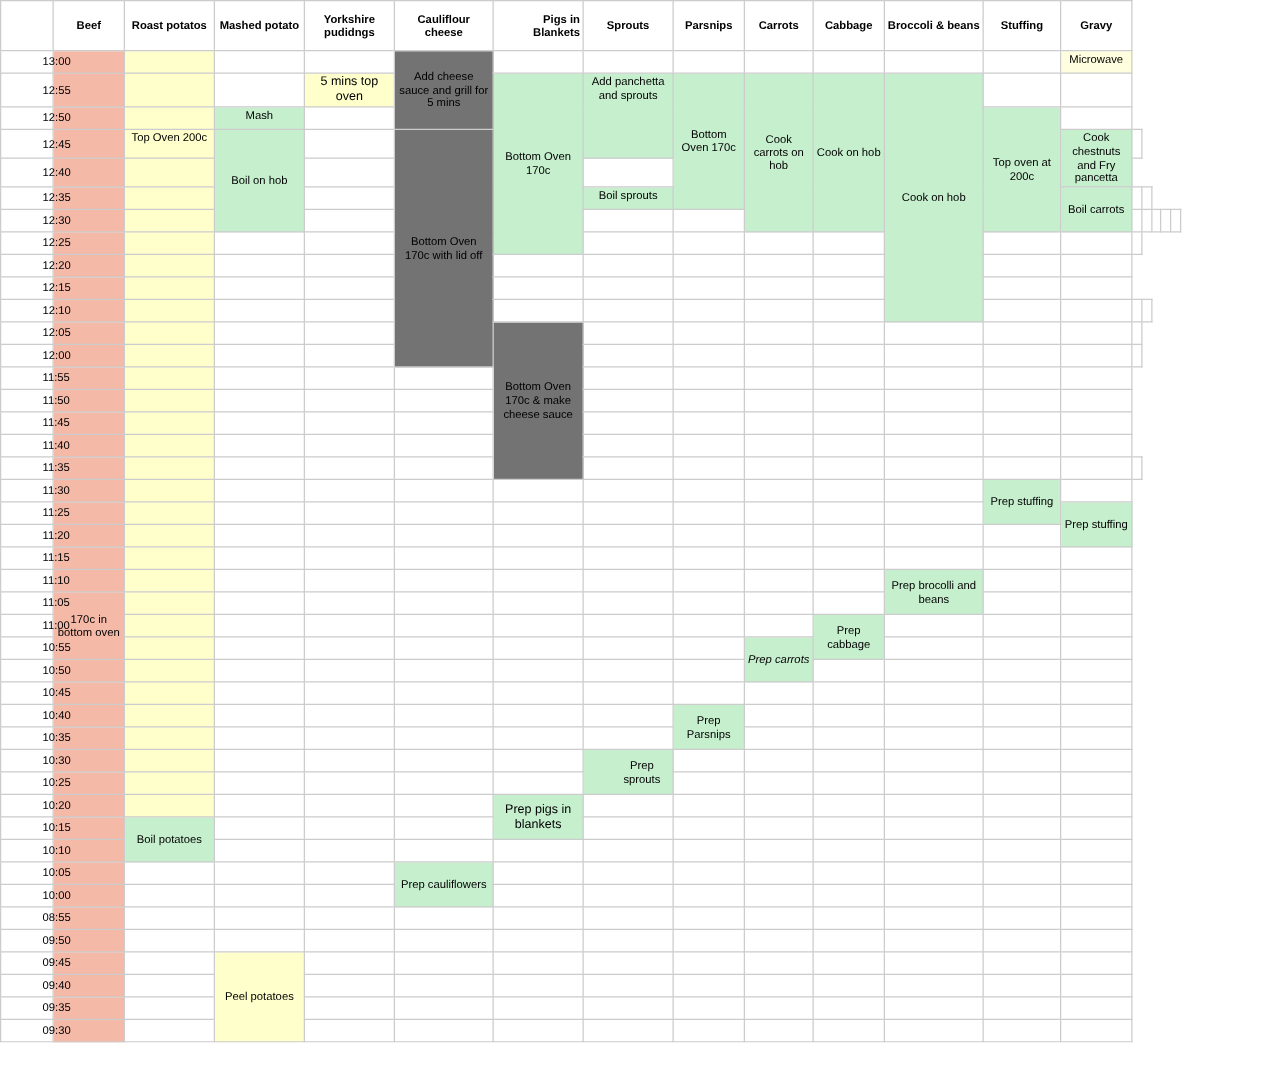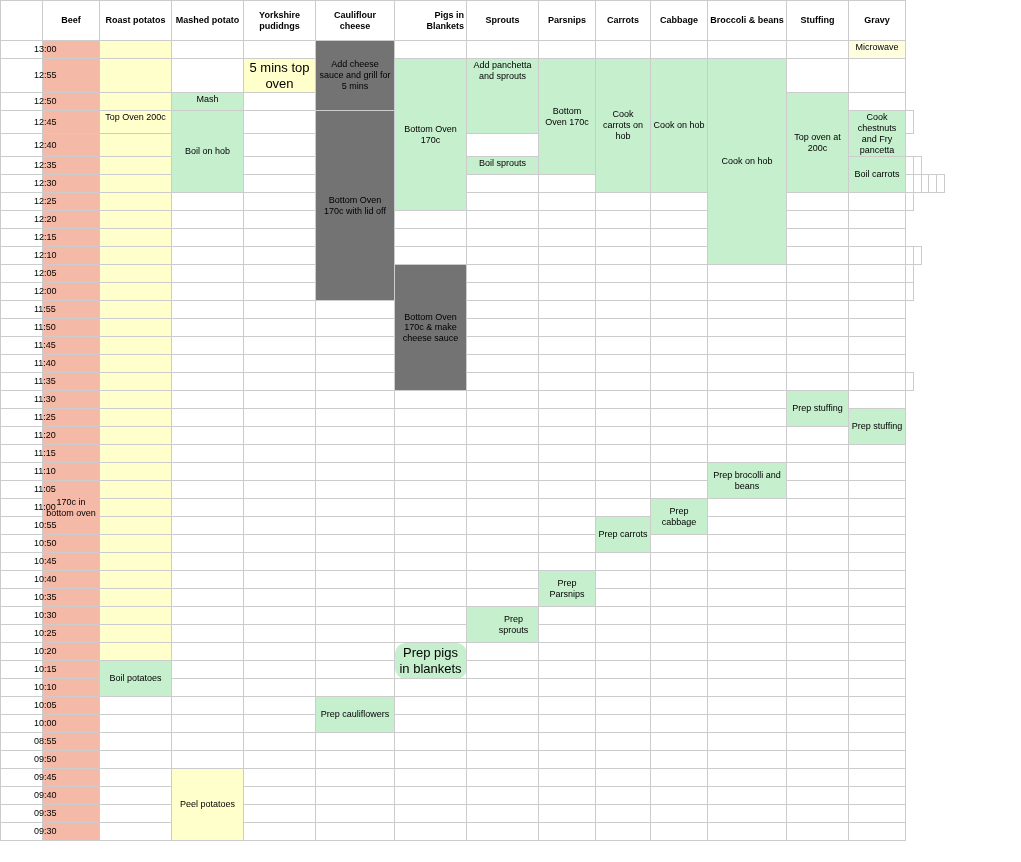--- a/index.html
+++ b/index.html
@@ -103,21 +103,21 @@
       <td class="empty"></td>
       <td class="empty"></td>
       <td class="cell-light-yellow" style="font-size:9px;">Microwave</td>
     </tr>
 
     <tr>
       <td class="time-cell">12:55</td>
       <td class="cell-salmon"></td>
       <td class="cell-yellow"></td>
       <td class="empty"></td>
-      <td class="cell-yellow" style="font-size:13px;">5 mins top oven</td>
+      <td class="cell-yellow" style="font-size:10px;">5 mins top oven</td>
 
       <td class="cell-green" rowspan="7" style="vertical-align:middle;">Bottom Oven 170c</td>
       <td class="cell-green" rowspan="3" style="vertical-align:top; font-size:9px;">Add panchetta and sprouts</td>
       <td class="cell-green" rowspan="5" style="vertical-align:middle;">Bottom Oven 170c</td>
       <td class="cell-green" rowspan="6" style="vertical-align:middle;">Cook carrots on hob</td>
       <td class="cell-green" rowspan="6" style="vertical-align:middle;">Cook on hob</td>
       <td class="cell-green" rowspan="10" style="vertical-align:middle;">Cook on hob</td>
       <td class="empty"></td>
       <td class="empty"></td>
     </tr>
@@ -500,21 +500,21 @@
     <tr>
       <td class="time-cell">10:55</td>
 
       <td class="cell-yellow"></td>
       <td class="empty"></td>
       <td class="empty"></td>
       <td class="empty"></td>
       <td class="empty"></td>
       <td class="empty"></td>
       <td class="empty"></td>
-      <td class="cell-green" rowspan="2" style="vertical-align:middle; font-size:9px;">Prep carrots</td>
+      <td class="cell-green" rowspan="2" style="vertical-align:middle; font-size:9px;font-style:italic;">Prep carrots</td>
 
       <td class="empty"></td>
       <td class="empty"></td>
       <td class="empty"></td>
     </tr>
 
     <tr>
       <td class="time-cell">10:50</td>
       <td class="cell-salmon"></td>
       <td class="cell-yellow"></td>
@@ -616,21 +616,21 @@
       <td class="empty"></td>
     </tr>
 
     <tr>
       <td class="time-cell">10:20</td>
       <td class="cell-salmon"></td>
       <td class="cell-yellow"></td>
       <td class="empty"></td>
       <td class="empty"></td>
       <td class="empty"></td>
-      <td class="cell-green" rowspan="2" style="vertical-align:middle; font-size:13px;border-radius:11px;">Prep pigs in blankets</td>
+      <td class="cell-green" rowspan="2" style="vertical-align:middle; font-size:10px;">Prep pigs in blankets</td>
       <td class="empty"></td>
       <td class="empty"></td>
       <td class="empty"></td>
       <td class="empty"></td>
       <td class="empty"></td>
       <td class="empty"></td>
       <td class="empty"></td>
     </tr>
 
     <tr>

